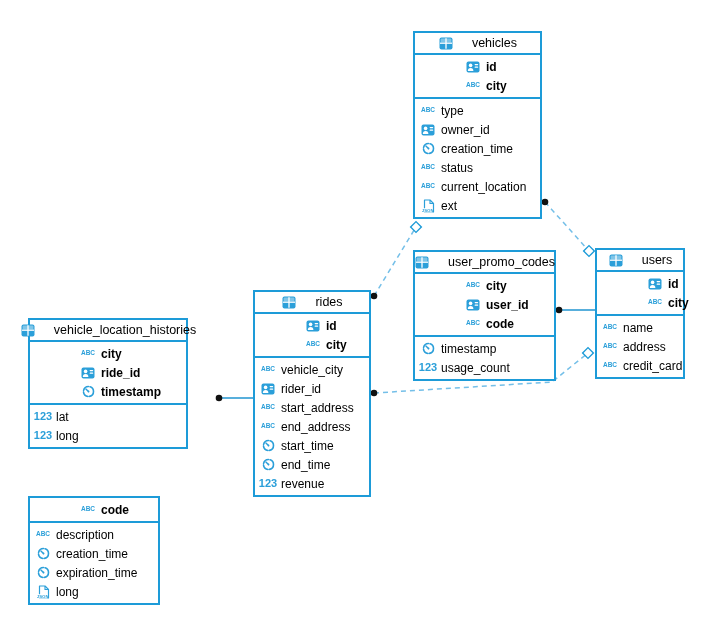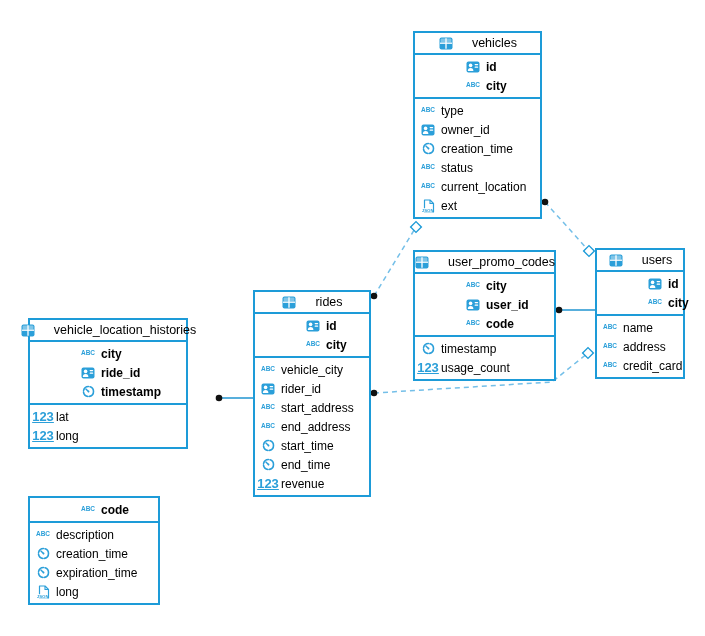--- a/index.html
+++ b/index.html
@@ -49,21 +49,21 @@
     width:16px;min-width:16px;height:14px;
     display:inline-flex;align-items:center;justify-content:center;
   }
   .glyph-icon{
     color:var(--icon);
     font-weight:bold;
     font-size:6.5px;
     letter-spacing:0;
     line-height:1;
   }
-  .glyph-icon.num{font-size:13px;text-decoration:underline;}
+  .glyph-icon.num{font-size:11px;}
   .col-label{font-size:12px;}
 </style>
 </head>
 <body>
 
 <div id="canvas">
   <svg id="relations" width="705" height="636" viewBox="0 0 705 636">
       <polyline points="219,398 253,398" fill="none" stroke="#2194d0" stroke-width="1.5"></polyline>
       <circle cx="219" cy="398" r="3.3" fill="#111111"></circle>
       <polyline points="559,310 595,310" fill="none" stroke="#2194d0" stroke-width="1.5"></polyline>

